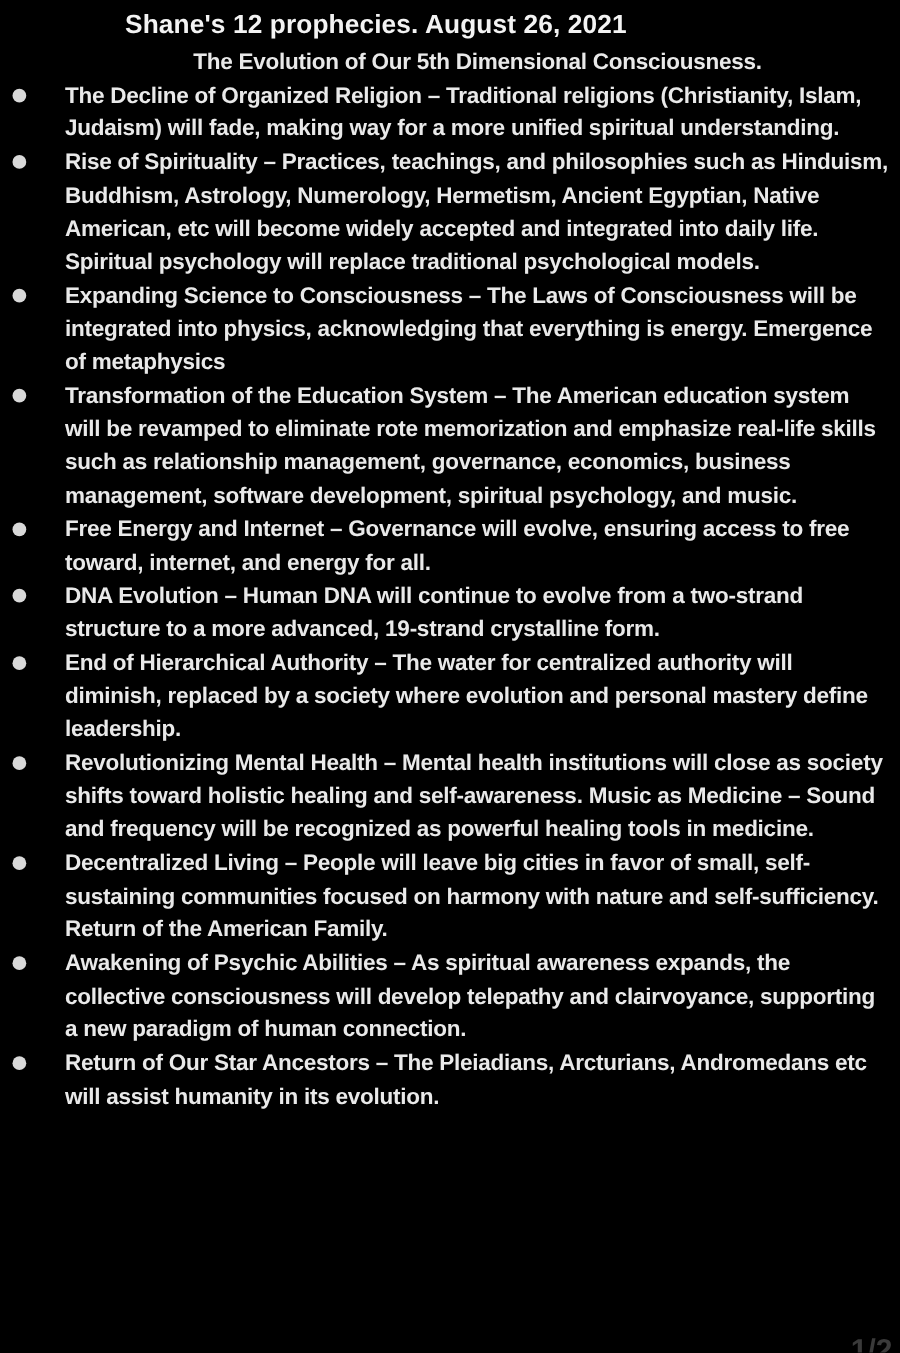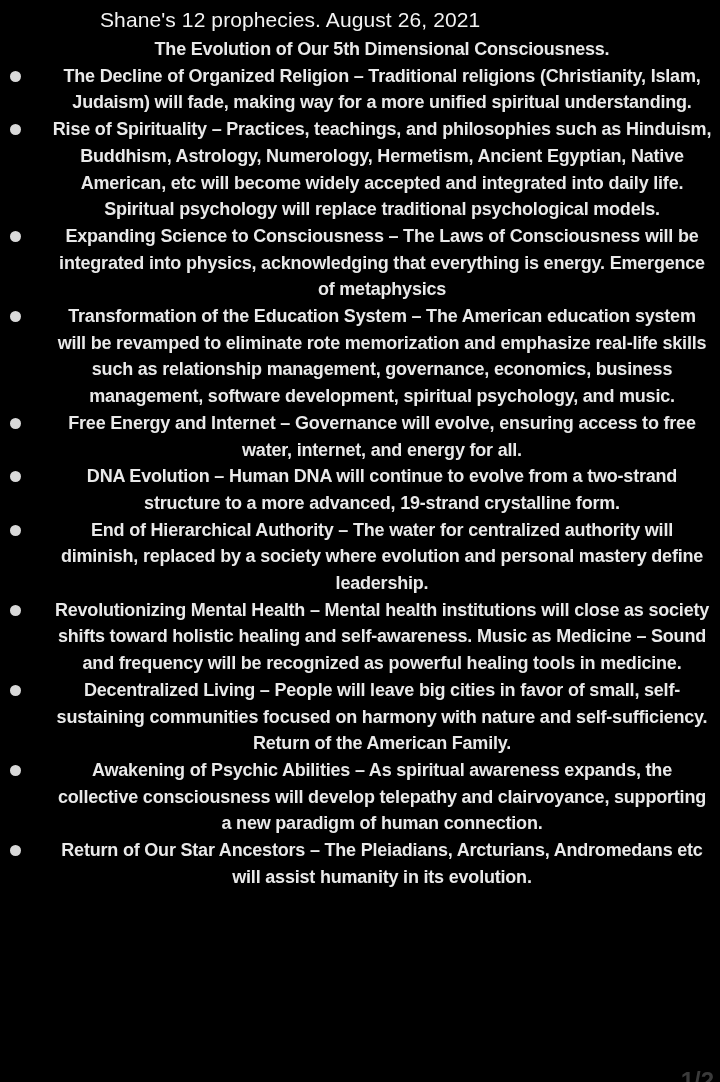--- a/index.html
+++ b/index.html
@@ -11,38 +11,37 @@
     height: 1082px;
     background: var(--background, #000000);
     overflow: hidden;
     position: relative;
     font-family: "Liberation Sans", sans-serif;
   }
   .page-title {
     margin: 7px 0 0 100px;
     color: var(--title-text, #f3f3f3);
     font-size: 21px;
-    font-weight: normal;
+    font-weight: bold;
     line-height: 26px;
     letter-spacing: 0.1px;
   }
   .subtitle {
     margin: 3px 8px 0 52px;
     color: var(--body-text, #e9e9e9);
     font-size: 18px;
     font-weight: bold;
     line-height: 26.7px;
     letter-spacing: -0.2px;
     text-align: center;
   }
   .prophecy-list {
     list-style: none;
     margin: 0;
     padding: 0;
-    text-align: center;
   }
   .item {
     position: relative;
     padding: 0 8px 0 52px;
     color: var(--body-text, #e9e9e9);
     font-size: 18px;
     font-weight: bold;
     line-height: 26.7px;
     letter-spacing: -0.2px;
   }
@@ -71,21 +70,21 @@
 <div class="page">
   <h1 class="page-title">Shane's 12 prophecies. August 26, 2021</h1>
 
   <div class="subtitle">The Evolution of Our 5th Dimensional Consciousness.</div>
 
   <ul class="prophecy-list">
       <li class="item"><span class="bullet"></span><span class="item-text">The Decline of Organized Religion – Traditional religions (Christianity, Islam, Judaism) will fade, making way for a more unified spiritual understanding.</span></li>
       <li class="item"><span class="bullet"></span><span class="item-text">Rise of Spirituality – Practices, teachings, and philosophies such as Hinduism, Buddhism, Astrology, Numerology, Hermetism, Ancient Egyptian, Native American, etc will become widely accepted and integrated into daily life. Spiritual psychology will replace traditional psychological models.</span></li>
       <li class="item"><span class="bullet"></span><span class="item-text">Expanding Science to Consciousness – The Laws of Consciousness will be integrated into physics, acknowledging that everything is energy. Emergence of metaphysics</span></li>
       <li class="item"><span class="bullet"></span><span class="item-text">Transformation of the Education System – The American education system will be revamped to eliminate rote memorization and emphasize real-life skills such as relationship management, governance, economics, business management, software development, spiritual psychology, and music.</span></li>
-      <li class="item"><span class="bullet"></span><span class="item-text">Free Energy and Internet – Governance will evolve, ensuring access to free water, internet, and energy for all.</span></li>
+      <li class="item"><span class="bullet"></span><span class="item-text">Free Energy and Internet – Governance will evolve, ensuring access to free toward, internet, and energy for all.</span></li>
       <li class="item"><span class="bullet"></span><span class="item-text">DNA Evolution – Human DNA will continue to evolve from a two-strand structure to a more advanced, 19-strand crystalline form.</span></li>
       <li class="item"><span class="bullet"></span><span class="item-text">End of Hierarchical Authority – The water for centralized authority will diminish, replaced by a society where evolution and personal mastery define leadership.</span></li>
       <li class="item"><span class="bullet"></span><span class="item-text">Revolutionizing Mental Health – Mental health institutions will close as society shifts toward holistic healing and self-awareness. Music as Medicine – Sound and frequency will be recognized as powerful healing tools in medicine.</span></li>
       <li class="item"><span class="bullet"></span><span class="item-text">Decentralized Living – People will leave big cities in favor of small, self-sustaining communities focused on harmony with nature and self-sufficiency. Return of the American Family.</span></li>
       <li class="item"><span class="bullet"></span><span class="item-text">Awakening of Psychic Abilities – As spiritual awareness expands, the collective consciousness will develop telepathy and clairvoyance, supporting a new paradigm of human connection.</span></li>
       <li class="item"><span class="bullet"></span><span class="item-text">Return of Our Star Ancestors – The Pleiadians, Arcturians, Andromedans etc will assist humanity in its evolution.</span></li>
     </ul>
 
   <div class="page-indicator">1/2</div>
 </div>

